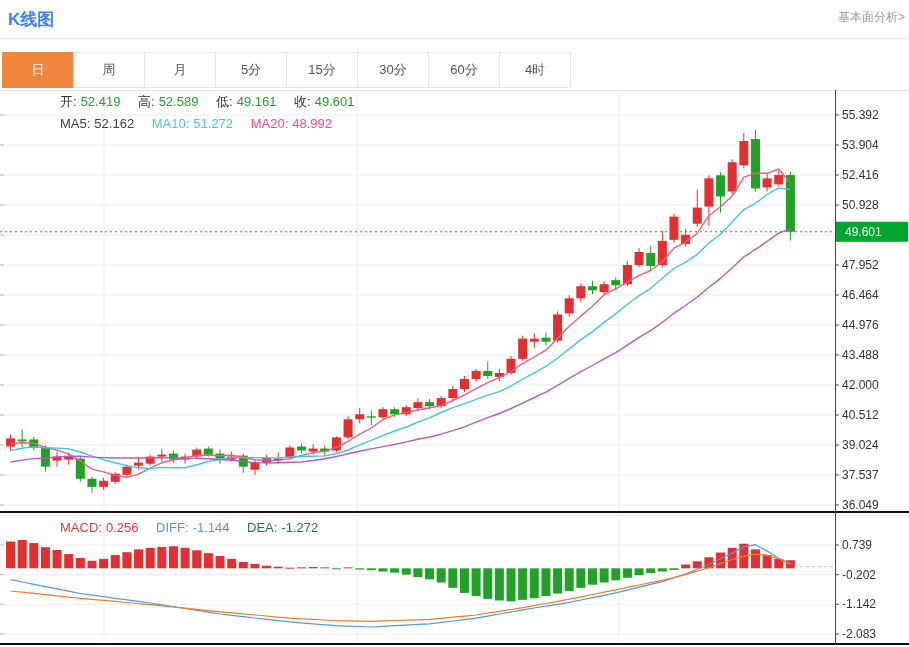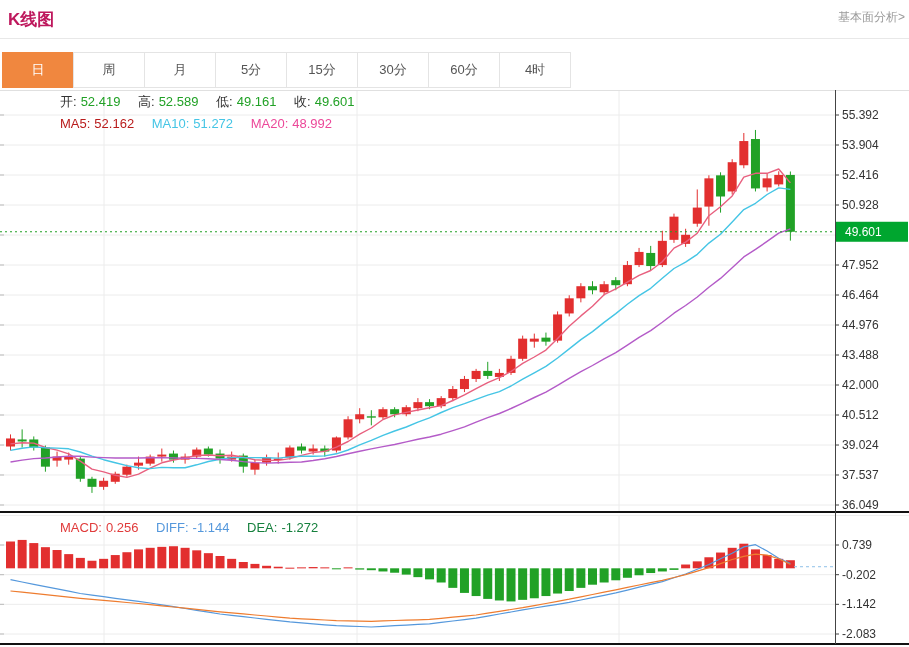--- a/index.html
+++ b/index.html
@@ -1,30 +1,30 @@
 <!DOCTYPE html>
 <html><head>
 <meta charset="utf-8">
 <style>
   html,body{margin:0;padding:0;background:#fff;}
   body{font-family:"Liberation Sans",sans-serif;}
   .app{position:relative;width:909px;height:647px;background:#fff;overflow:hidden;}
-  .page-title{position:absolute;left:8px;top:8px;font-size:17px;font-weight:bold;color:#be185d;}
+  .page-title{position:absolute;left:8px;top:8px;font-size:17px;font-weight:bold;color:#3b82f6;}
   .top-link{position:absolute;right:4px;top:9px;font-size:12px;color:#9a9a9a;text-decoration:none;cursor:pointer;}
   .title-divider{position:absolute;left:0;top:38px;width:909px;height:1px;background:#e8e8e8;}
   .tabs{position:absolute;left:3px;top:52px;display:flex;}
   .tab{width:70px;height:34px;line-height:34px;text-align:center;font-size:13px;color:#555;
        background:#fff;border:1px solid #e4e4e4;margin-left:-1px;cursor:pointer;user-select:none;}
   .tab.active{background:#f0873f;border-color:#f0873f;color:#fff;}
   .legend-row{position:absolute;left:18px;font-size:13px;white-space:nowrap;z-index:3;margin-left:42px;}
   .legend-row span{margin-right:4px;}
   .legend-row .gap{margin-right:14px;}
   .lbl{color:#333;}
   .val-green{color:#21a126;}
-  .ma5{color:#b91c1c;} .ma10{color:#45c5e5;} .ma20{color:#ec4899;}
+  .ma5{color:#404040;} .ma10{color:#45c5e5;} .ma20{color:#ec4899;}
   .macd-red{color:#e03b3b;} .macd-diff{color:#5598dc;} .macd-dea{color:#15803d;}
   svg{position:absolute;left:0;top:0;}
 </style>
 </head>
 <body>
 
 <div class="app">
   <div class="page-title">K线图</div>
   <a class="top-link">基本面分析&gt;</a>
   <div class="title-divider"></div>

